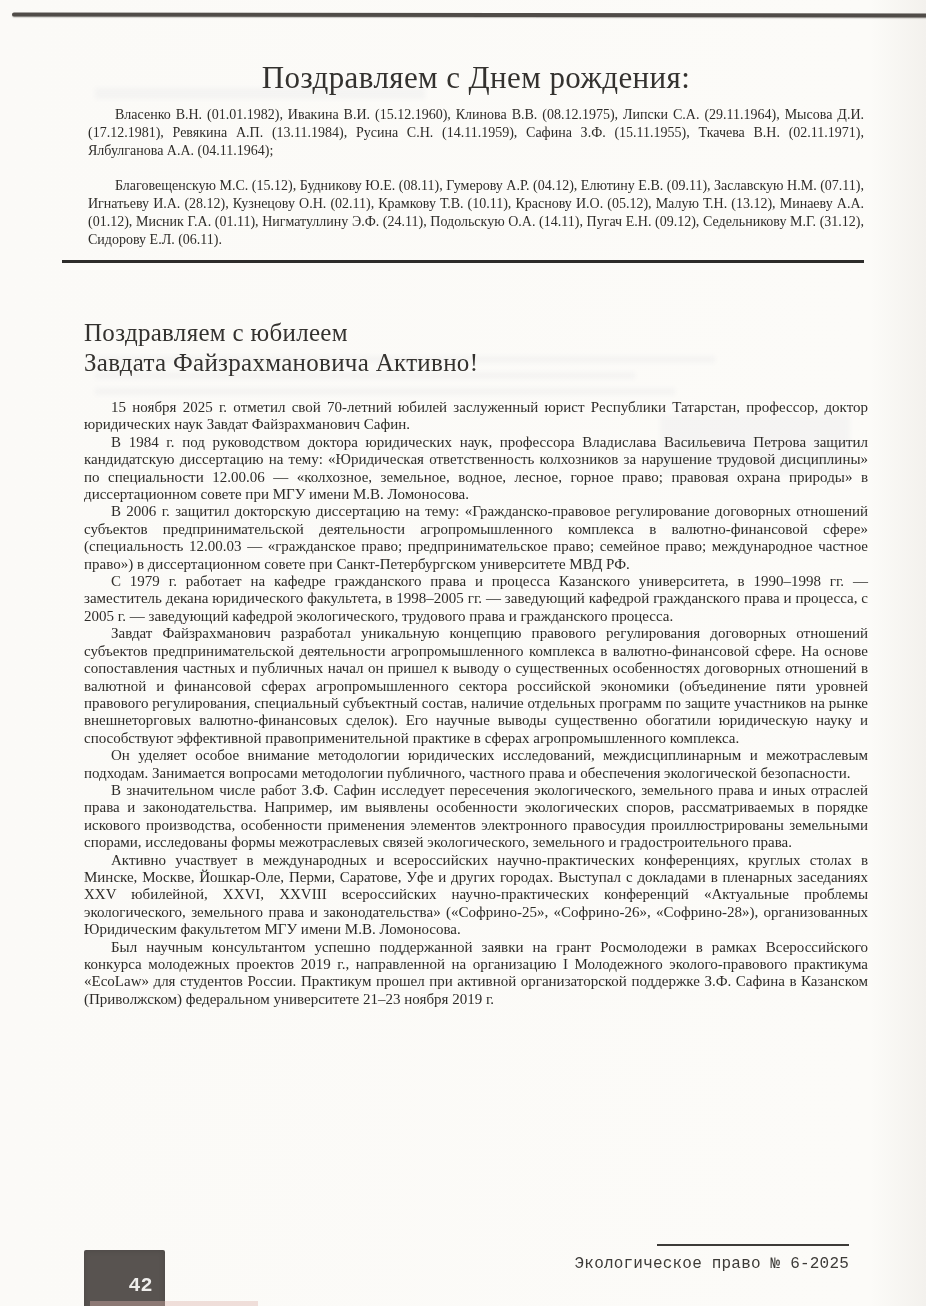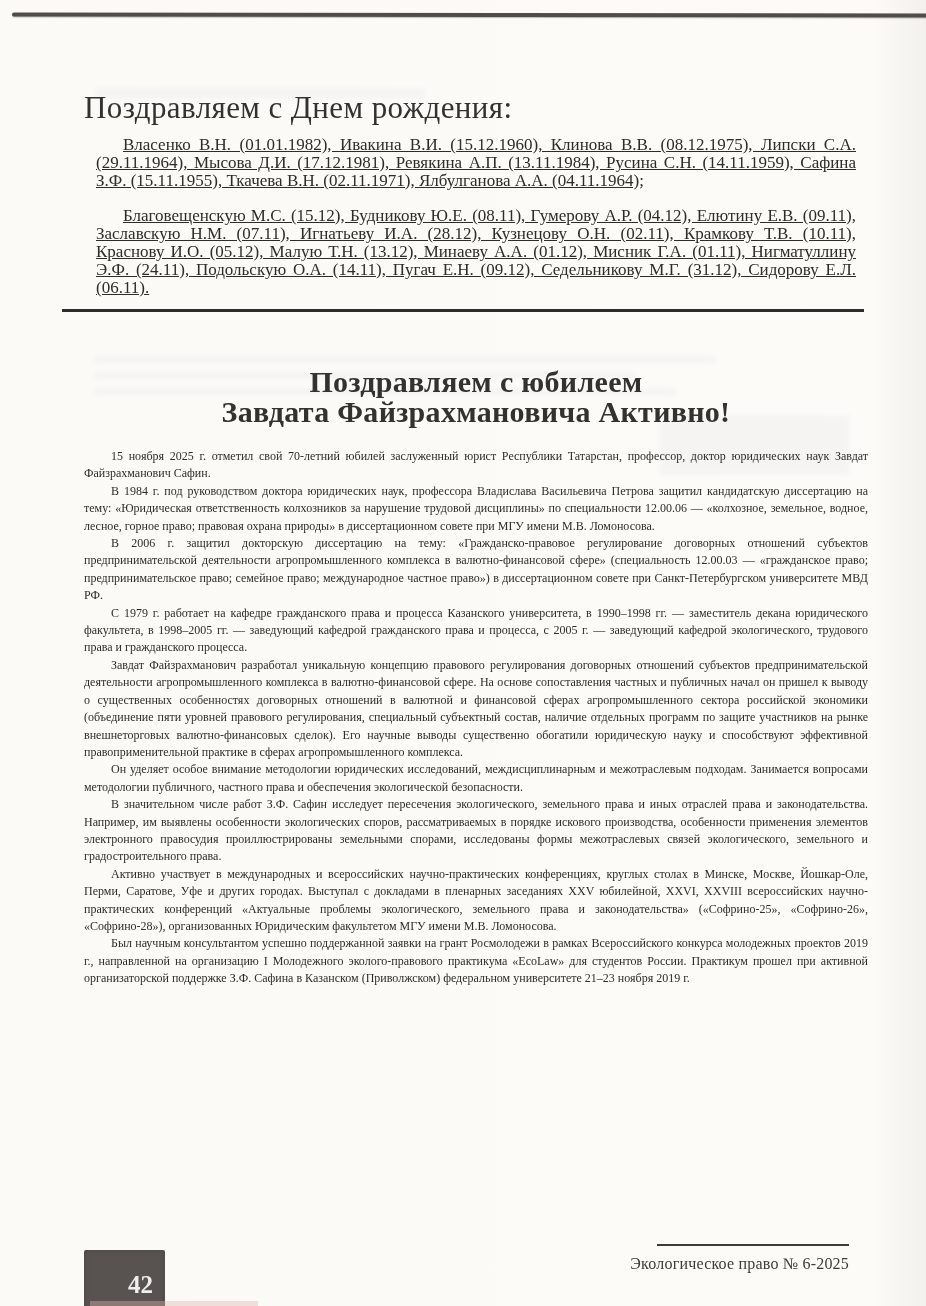--- a/index.html
+++ b/index.html
@@ -23,82 +23,82 @@
     border-radius: 2px 0 0 2px;
     transform: rotate(0.06deg);
     box-shadow: 0 1px 1px rgba(80,76,72,0.35);
   }
   .content {
     position: absolute;
     left: 84px; top: 0; width: 784px;
   }
   .birthday-title {
     margin: 0;
-    padding-top: 90px;
+    padding-top: 60px;
     font-size: 31px;
     font-weight: 400;
     letter-spacing: 0.4px;
     color: #34322f;
+    text-align: center;
   }
   .names {
-    margin: 12px;
-    font-size: 17px;
+    margin: 4px;
+    font-size: 14px;
     line-height: 18px;
     text-align: justify;
     text-indent: 27px;
     hyphens: auto;
-    text-decoration: underline;
   }
   .names.first { margin-top: 10px; }
   .names.second { margin-top: 17px; }
   .section-rule {
     margin: 11px 0 0 -22px;
     width: 802px; height: 3px;
     background: #2d2c2a;
   }
   .jubilee-title {
     margin: 55px 0 0 0;
-    text-align: center;
-    font-size: 30px;
+    text-align: left;
+    font-size: 25px;
     line-height: 30px;
-    font-weight: 700;
+    font-weight: 400;
     color: #34322f;
     letter-spacing: 0.3px;
   }
   .jubilee-title .h2line { display: block; }
   .article {
     margin-top: 21px;
-    font-size: 12px;
+    font-size: 15px;
     line-height: 17.4px;
     text-align: justify;
     hyphens: auto;
   }
   .article p { margin: 0; text-indent: 27px; }
   .page-number-box {
     position: absolute;
     left: 84px; top: 1250px;
     width: 81px; height: 60px;
     background: #585350;
     border-radius: 2px;
     display: flex; align-items: center; justify-content: center;
     box-shadow: inset 0 0 6px rgba(0,0,0,0.15);
   }
   .page-number-box span {
-    font-family: Liberation Serif, serif;
+    font-family: Liberation Mono, monospace;
     font-weight: bold;
-    font-size: 25px;
+    font-size: 20px;
     color: #efeeec;
     padding-top: 10px;
     margin-left: 32px;
   }
   .journal-ref {
     position: absolute;
     right: 77px; top: 1244px;
     text-align: center;
-    font-family: Liberation Serif, serif;
+    font-family: Liberation Mono, monospace;
   }
   .journal-rule {
     width: 192px; height: 2px;
     background: #3d3b38;
     margin: 0 0 9px auto;
   }
   .journal-title {
     font-size: 16px;
     color: #3d3b38;
     letter-spacing: 0.2px;

